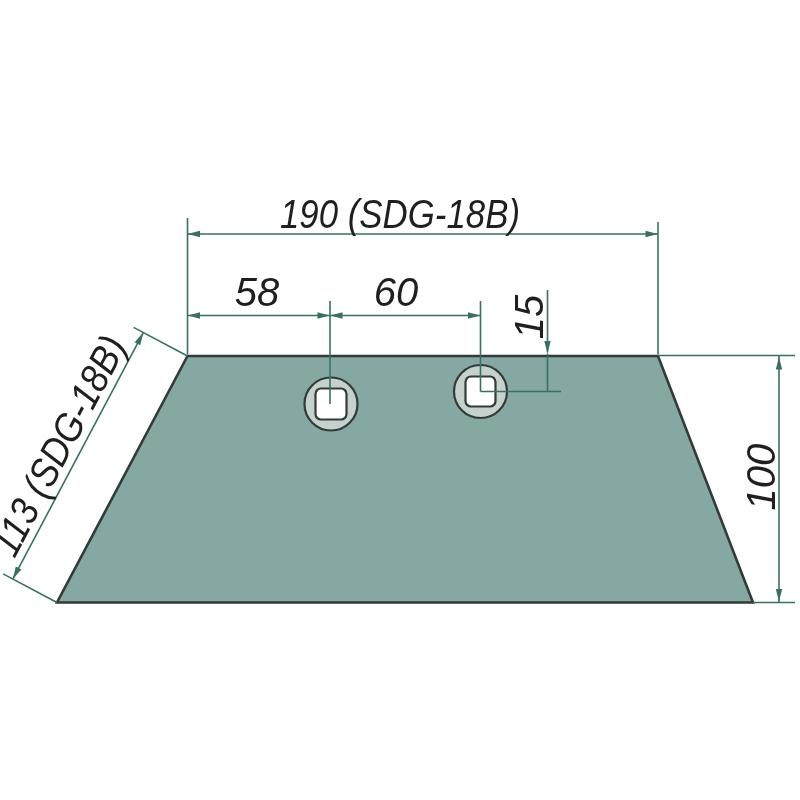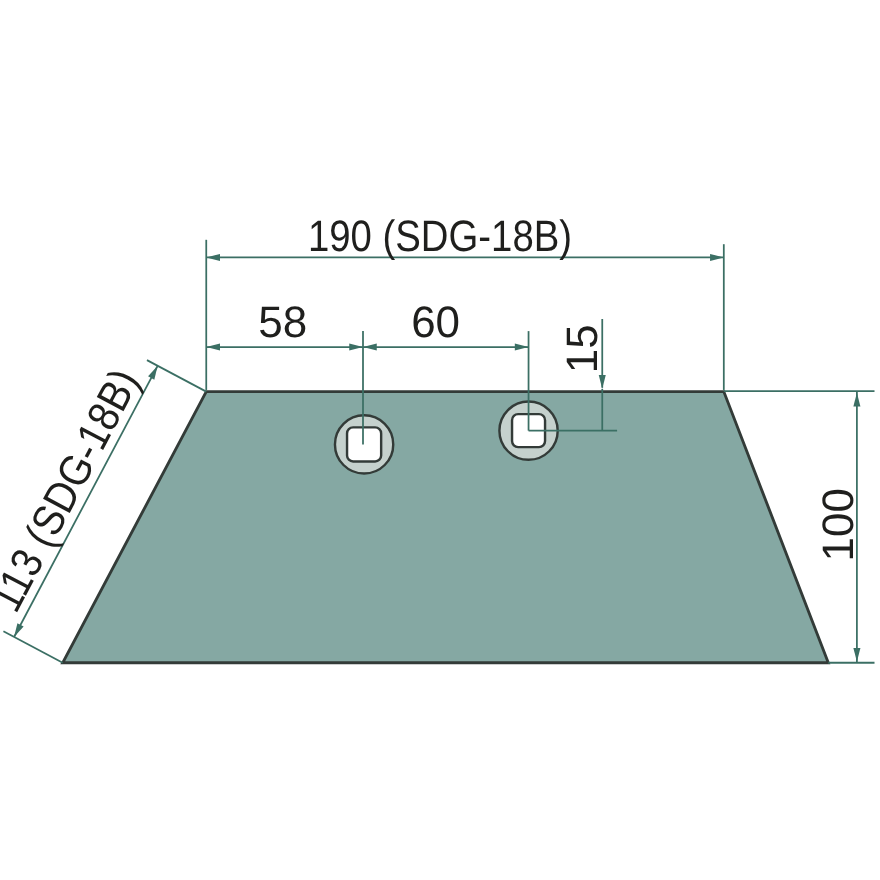--- a/index.html
+++ b/index.html
@@ -2,21 +2,21 @@
 <html><head>
 <meta charset="utf-8">
 <style>
   html, body { margin: 0; padding: 0; }
   body {
     width: 800px; height: 800px;
     background: var(--background, #ffffff);
     font-family: "Liberation Sans", "DejaVu Sans", sans-serif;
     overflow: hidden;
   }
-  .stage { width: 708px; height: 800px; position: relative; }
+  .stage { width: 708px; height: 800px; position: relative; font-style: italic; }
   svg { display: block; }
 
   .part-shape {
     fill: var(--part-fill, #85a8a3);
     stroke: var(--part-outline, #333b38);
     stroke-width: 2.6;
     stroke-linejoin: miter;
   }
   .hole-ring {
     fill: var(--hole-ring-fill, #c5d1cd);

